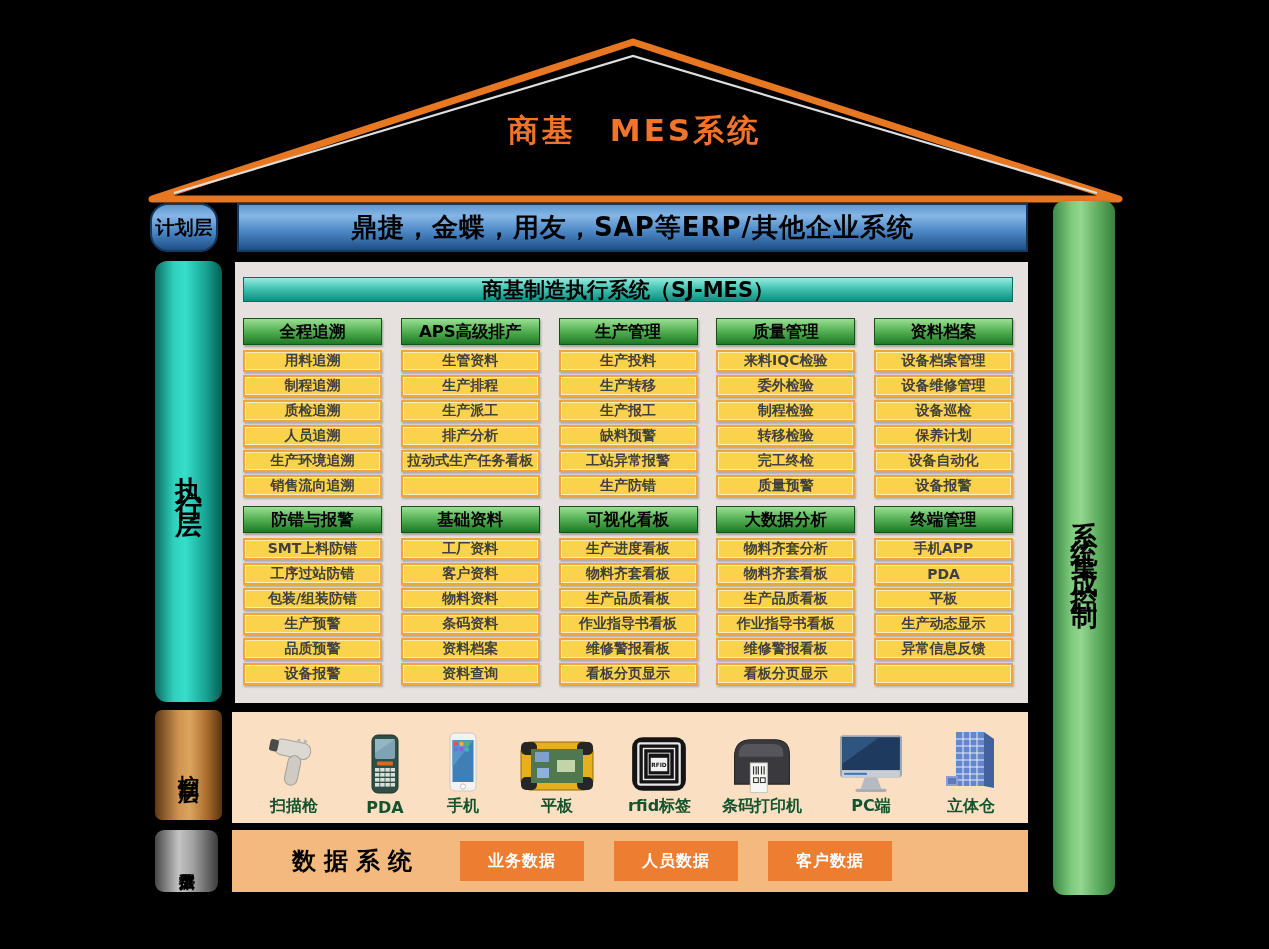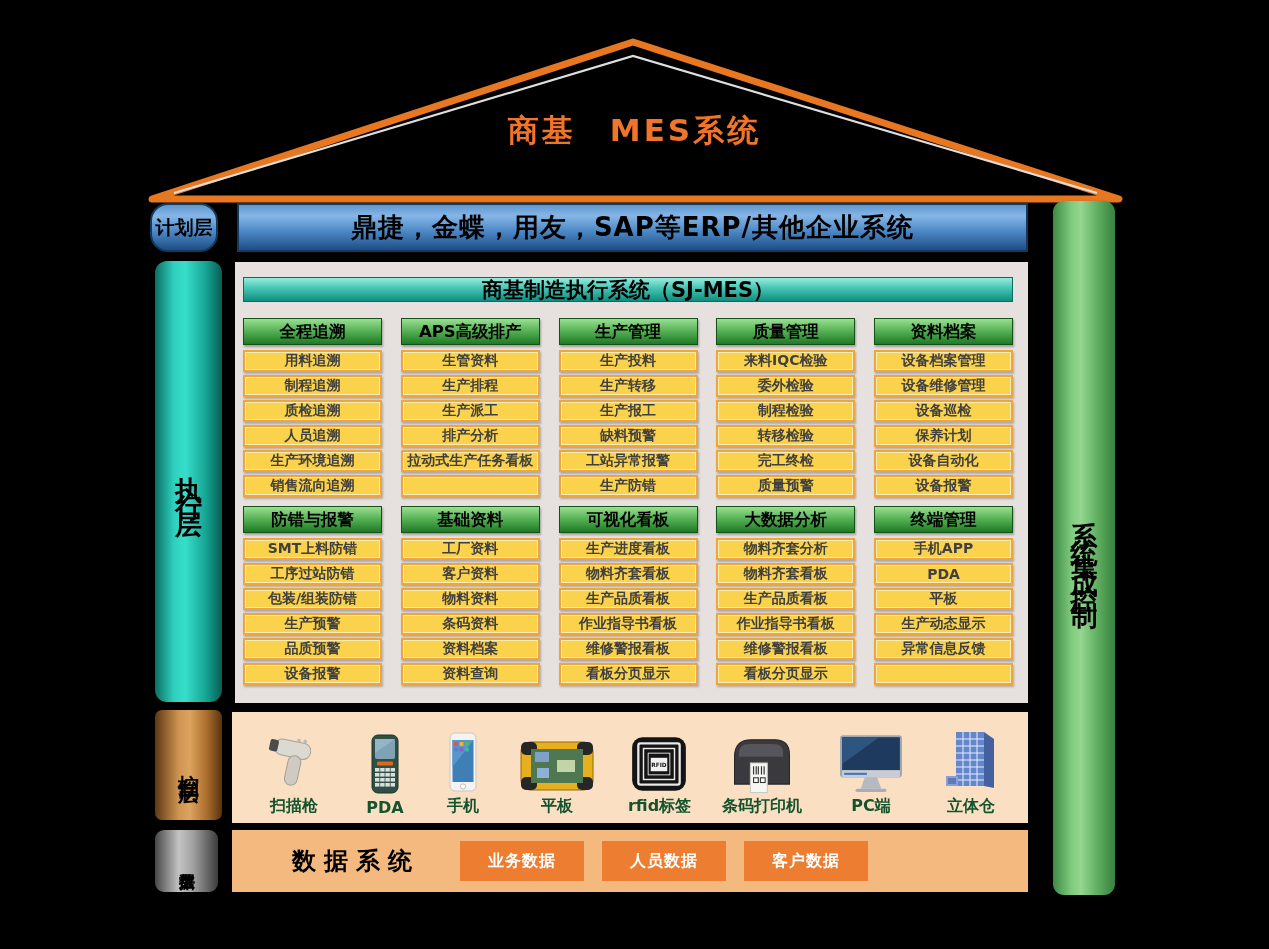--- a/index.html
+++ b/index.html
@@ -67,21 +67,21 @@
     align-items:flex-end; padding:4px 26px 6px 26px; }
   .device-cell { display:flex; flex-direction:column; align-items:center; justify-content:flex-end; }
   .device-icon { display:flex; align-items:flex-end; justify-content:center; height:72px; }
   .device-name { font-size:16px; font-weight:bold; color:#14532d; margin-top:1px; white-space:nowrap; }
 
   
   .data-band { position:absolute; left:232px; top:830px; width:796px; height:62px;
     background:var(--data-bg,#F4B97E); display:flex; align-items:center;
     box-shadow:2px 3px 4px rgba(0,0,0,.5); }
   .data-title { margin-left:60px; font-size:24px; font-weight:bold; color:#000; letter-spacing:8px; }
-  .data-boxes { margin-left:40px; display:flex; gap:18px; }
+  .data-boxes { margin-left:40px; display:flex; gap:30px; }
   .data-box { width:124px; height:40px; background:var(--data-box-orange,#ED7D31);
     display:flex; align-items:center; justify-content:center;
     color:#fff; font-size:16px; font-weight:bold; letter-spacing:1px; }
 </style>
 </head>
 <body>
 
 <div id="stage">
 
   <svg id="roof-svg" width="1269" height="215" viewBox="0 0 1269 215">

